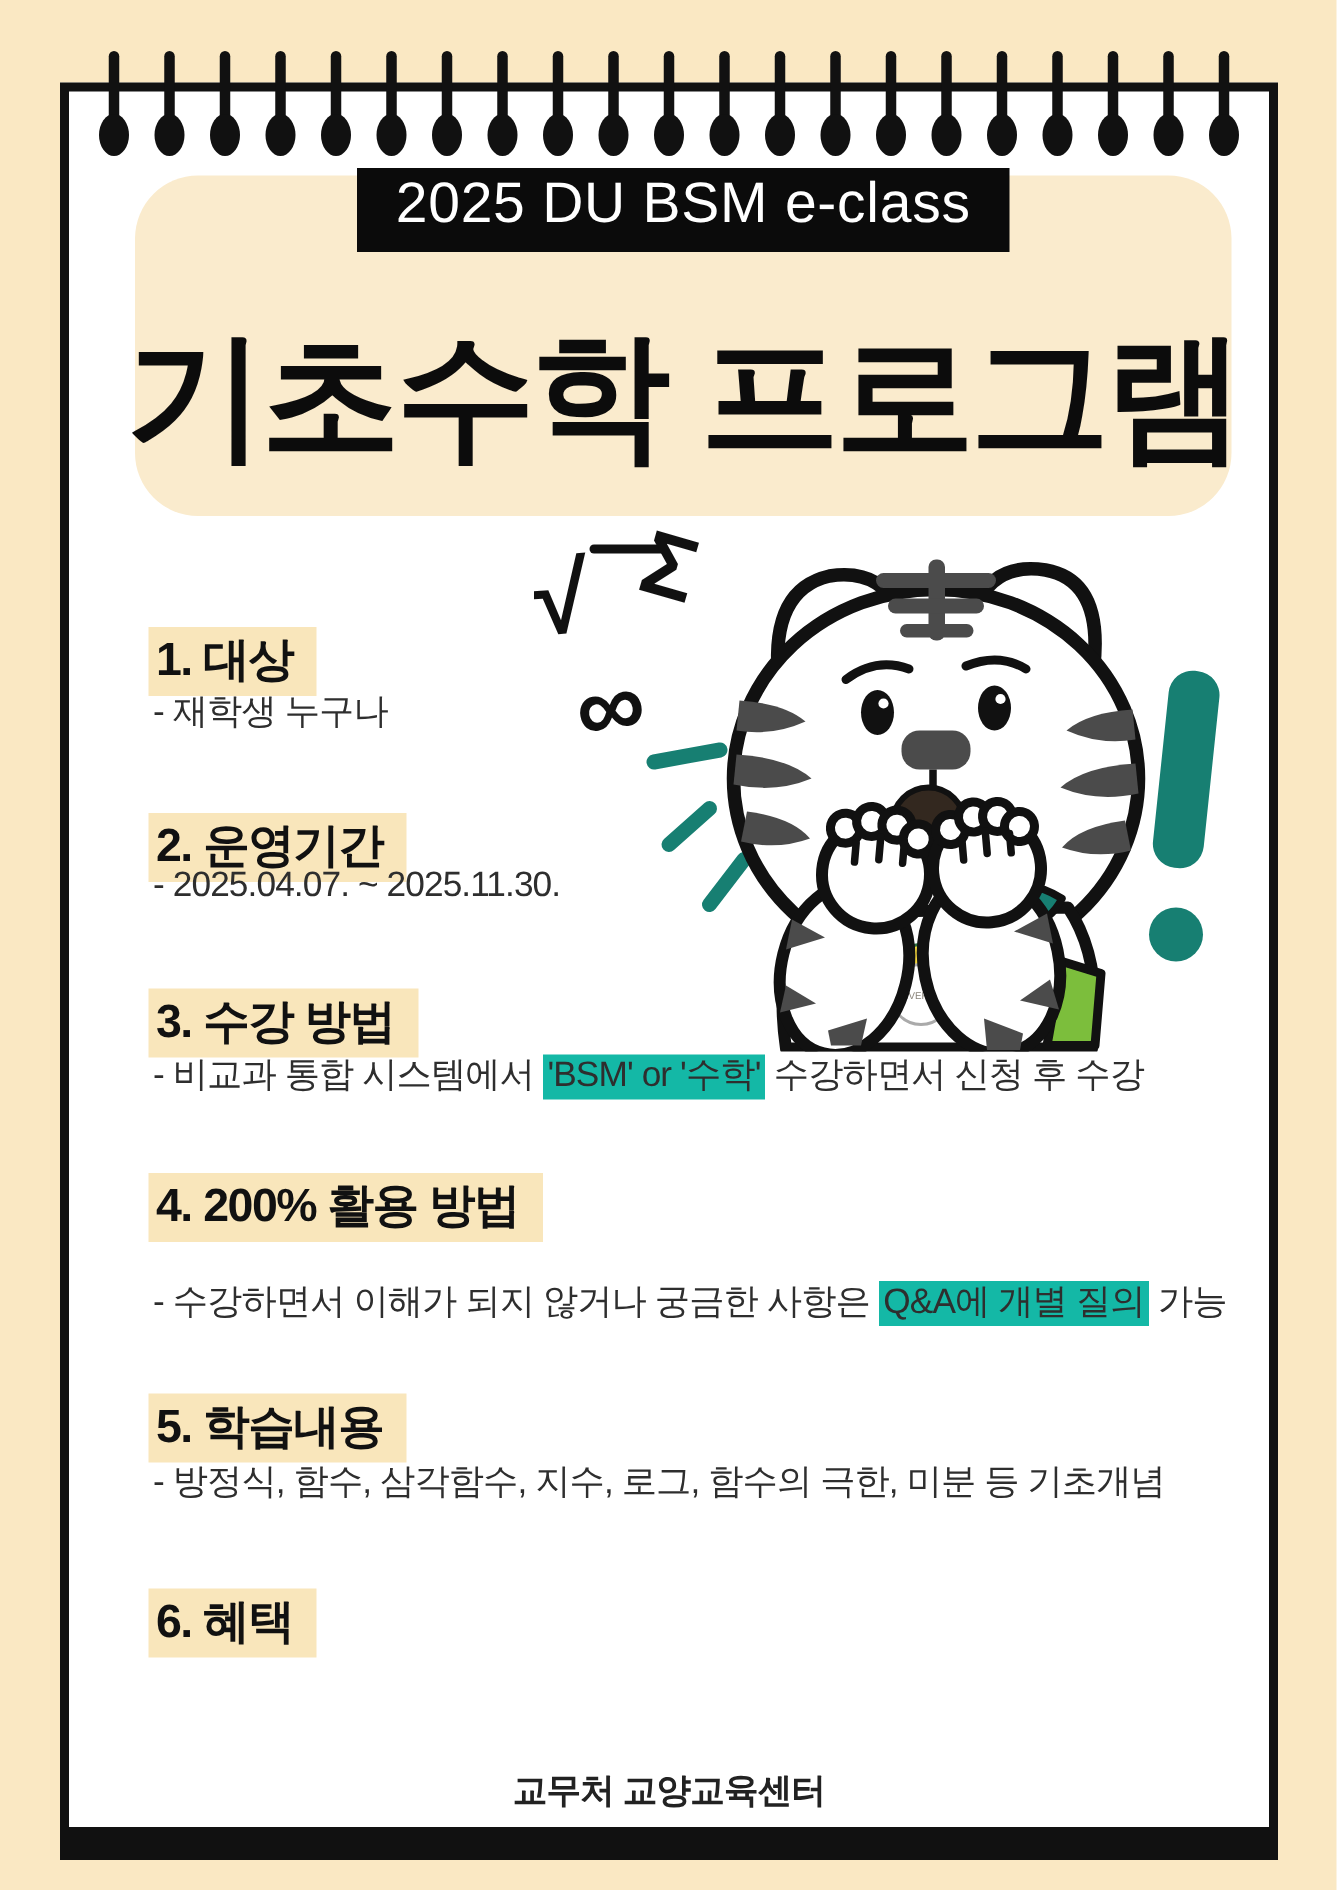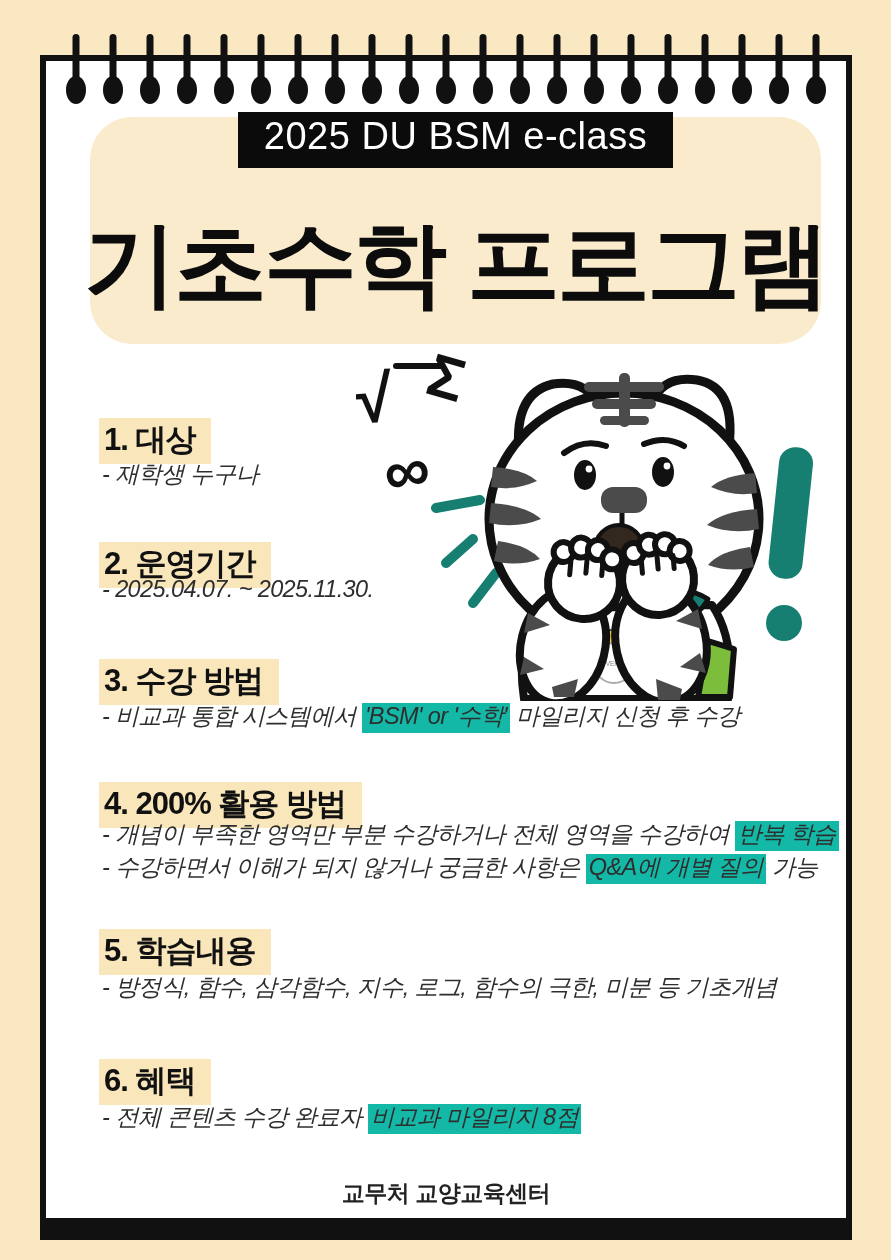--- a/index.html
+++ b/index.html
@@ -47,21 +47,21 @@
 
   
   .sec-h{position:absolute;left:53px;white-space:nowrap;margin-top:25px;}
   .sec-h span{
     background:#F9E6BB;color:#111;
     font-size:31px;font-weight:bold;letter-spacing:-1px;
     padding:4px 16px 7px 5px;
   }
   .sec-b{
     position:absolute;left:56px;white-space:nowrap;
-    font-size:23.5px;color:#2E2E2E;letter-spacing:-0.6px;font-style:italic;
+    font-size:23.5px;color:#2E2E2E;letter-spacing:-0.6px;
   }
   .sec-b mark{
     background:#14b8a6;color:inherit;
     padding:0 3px 4px 3px;
   }
   .footer{
     position:absolute;left:0;top:1117px;width:100%;
     text-align:center;font-size:23px;font-weight:bold;
     color:#222;letter-spacing:-0.5px;
   }
@@ -194,38 +194,32 @@
     </svg>
 
     <div class="sec-h" style="top:333px"><span>1. 대상</span></div>
     <div class="sec-b" style="top:397px"><span>- 재학생 누구나</span></div>
 
     <div class="sec-h" style="top:457px"><span>2. 운영기간</span></div>
     <div class="sec-b" style="top:515px"><span>- 2025.04.07. ~ 2025.11.30.</span></div>
 
     <div class="sec-h" style="top:574px"><span>3. 수강 방법</span></div>
     <div class="sec-b" style="top:639px">
-      <span>- 비교과 통합 시스템에서 </span><mark>'BSM' or '수학'</mark><span> 마일리지 신청 후 수강</span>
+      <span>- 비교과 통합 시스템에서 </span><mark>'BSM' or '수학'</mark><span> 수강하면서 신청 후 수강</span>
     </div>
 
     <div class="sec-h" style="top:697px"><span>4. 200% 활용 방법</span></div>
-    <div class="sec-b" style="top:757px">
-      <span>- 개념이 부족한 영역만 부분 수강하거나 전체 영역을 수강하여 </span><mark>반복 학습</mark>
-    </div>
     <div class="sec-b" style="top:790px">
       <span>- 수강하면서 이해가 되지 않거나 궁금한 사항은 </span><mark>Q&amp;A에 개별 질의</mark><span> 가능</span>
     </div>
 
     <div class="sec-h" style="top:844px"><span>5. 학습내용</span></div>
     <div class="sec-b" style="top:910px"><span>- 방정식, 함수, 삼각함수, 지수, 로그, 함수의 극한, 미분 등 기초개념</span></div>
 
     <div class="sec-h" style="top:974px"><span>6. 혜택</span></div>
-    <div class="sec-b" style="top:1040px">
-      <span>- 전체 콘텐츠 수강 완료자 </span><mark>비교과 마일리지 8점</mark>
-    </div>
 
     <div class="footer">교무처 교양교육센터</div>
   </div>
 
   <svg class="binding" viewBox="0 0 891 130">
     <defs>
       <g id="pin" fill="#111">
         <rect x="-3.5" y="0" width="7" height="52" rx="3.5"></rect>
         <ellipse cx="0" cy="56" rx="10" ry="14"></ellipse>
       </g>

